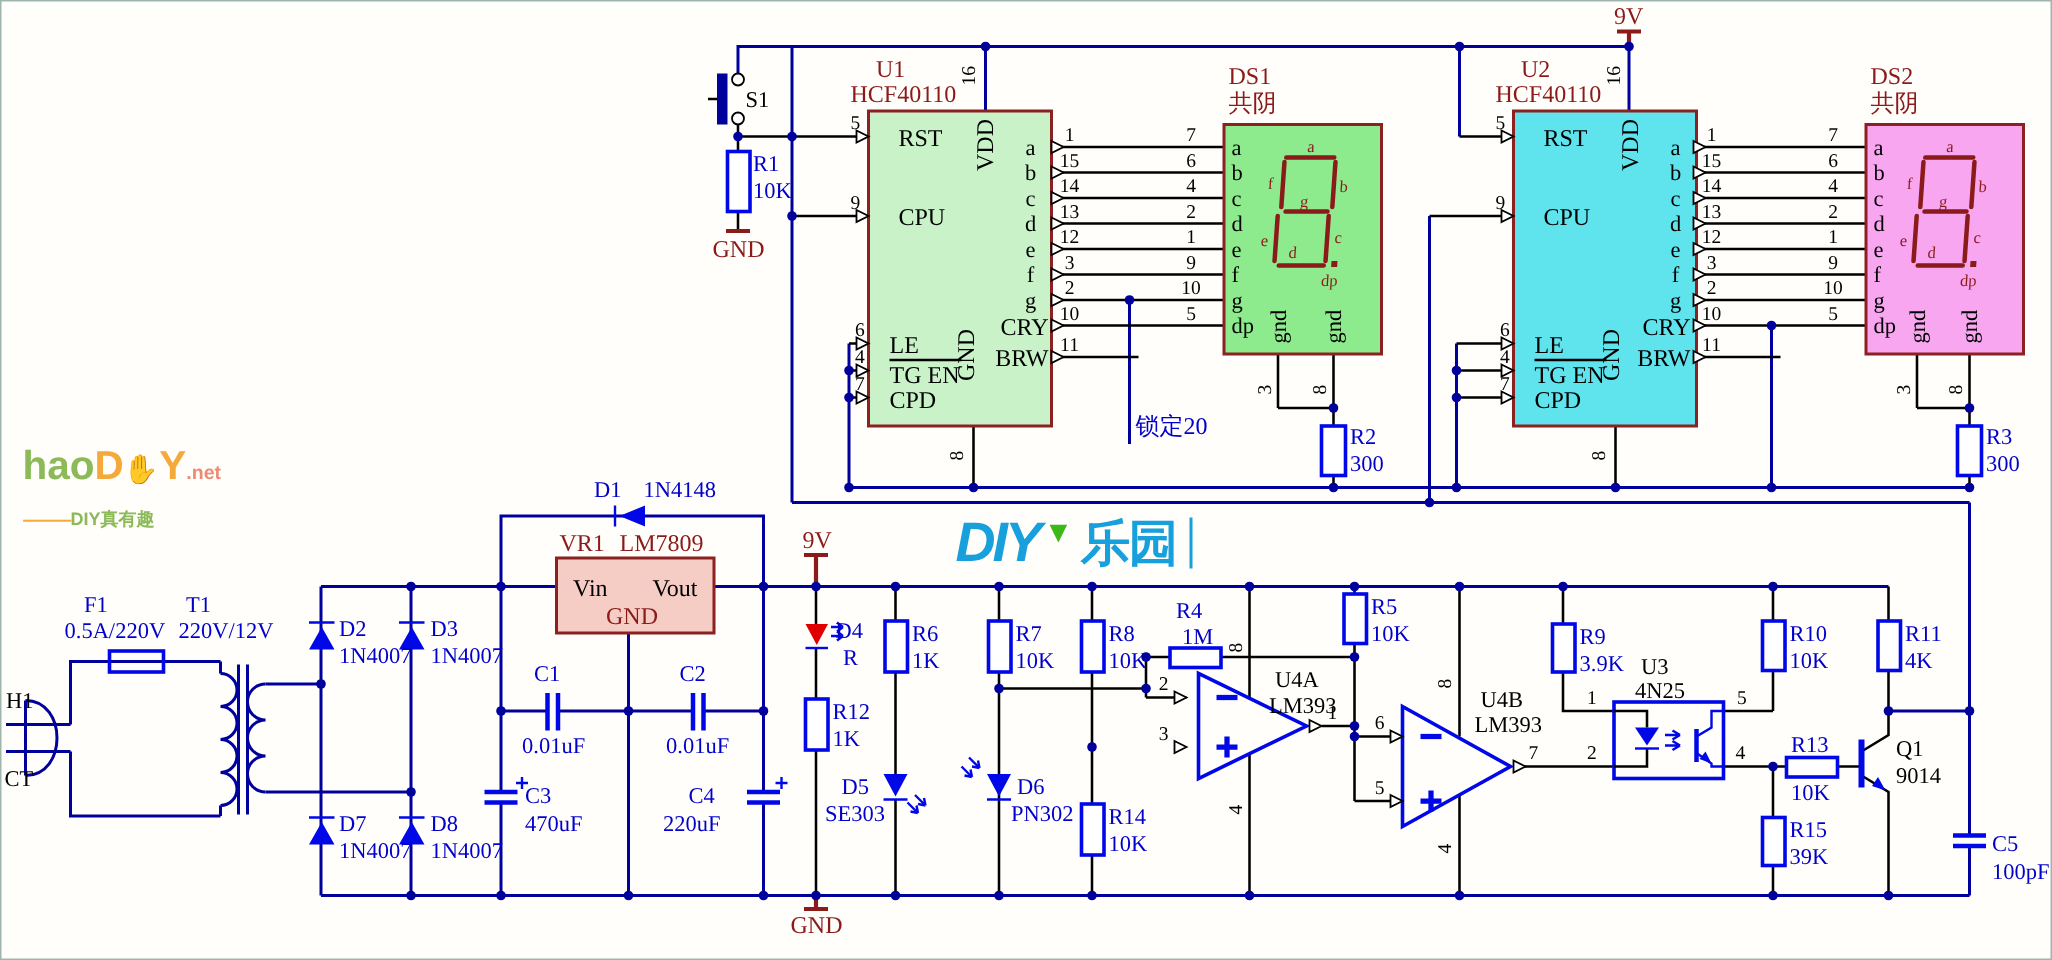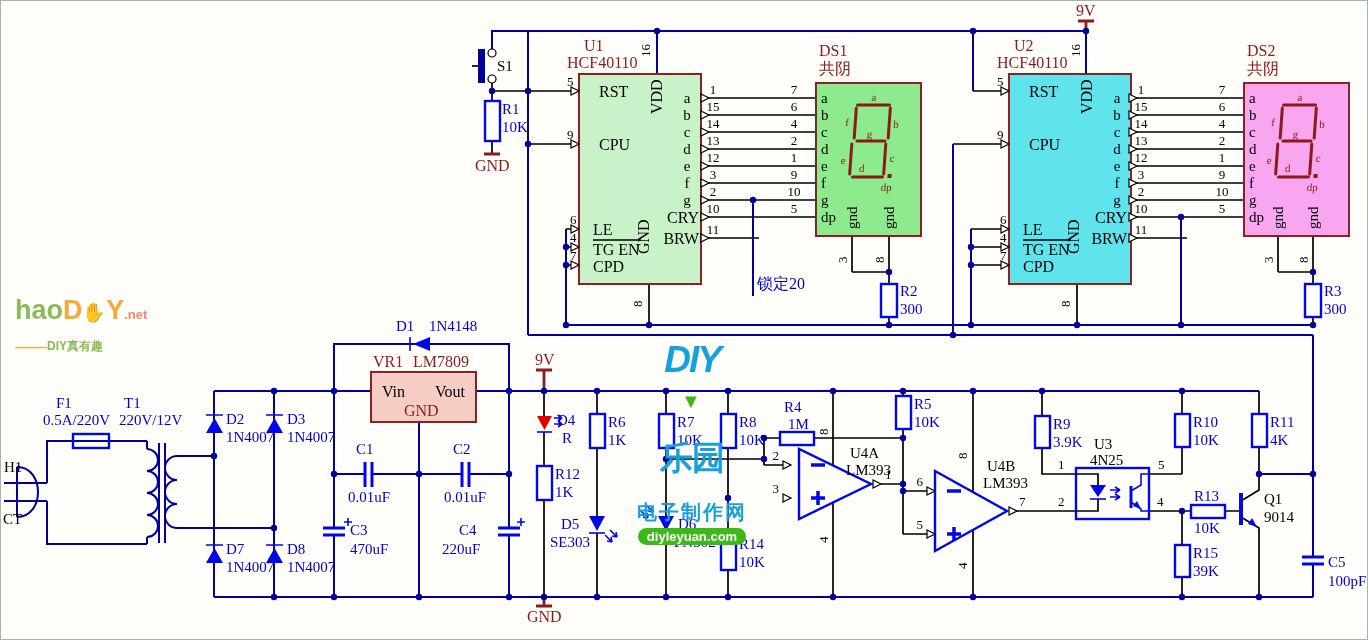--- a/index.html
+++ b/index.html
@@ -27,21 +27,21 @@
   .icbox{stroke:#8b2121;stroke-width:2;}
   
   .haodiy{position:absolute;left:14px;top:296px;width:170px;font-family:"Liberation Sans",sans-serif;line-height:1;}
   .hao{color:#8cba58;font-size:27px;font-weight:bold;}
   .hd-d{color:#f5a93b;font-size:27px;font-weight:bold;}
   .hd-hand{color:#f5a93b;font-size:19px;}
   .hd-net{color:#ef8973;font-size:13px;font-weight:bold;}
   .haodiy .l2{margin-top:16px;font-size:11px;}
   .hd-dash{color:#f5a93b;letter-spacing:-1px;font-weight:bold;}
   .hd-tag{color:#8cba58;font-weight:bold;font-size:12px;}
-  .dly{position:absolute;left:636px;top:338px;height:46px;display:flex;align-items:center;gap:9px;font-family:"Liberation Sans",sans-serif;flex-direction:column;}
+  .dly{position:absolute;left:636px;top:338px;height:46px;display:flex;align-items:center;gap:9px;font-family:"Liberation Sans",sans-serif;}
   .dly-big{color:#18a0dc;font-size:37px;font-weight:900;font-style:italic;letter-spacing:-2px;}
   .dly-tri{color:#3cb818;font-size:20px;margin:0 -4px 14px -6px;}
   .dly-cn{color:#18a0dc;font-size:33px;font-weight:900;letter-spacing:-1px;}
   .dly-sep{width:0;height:34px;border-left:2px solid #18a0dc;}
   .dly-col{display:flex;flex-direction:column;align-items:center;gap:2px;}
   .dly-site{color:#18a0dc;font-size:20px;font-weight:bold;letter-spacing:2px;}
   .dly-pill{background:#3cb818;color:#fff;font-size:13px;font-weight:bold;border-radius:9px;padding:1px 9px;}
 </style>
 </head>
 <body>
@@ -520,18 +520,14 @@
 
 <div class="haodiy">
   <div class="l1"><span class="hao">hao</span><span class="hd-d">D</span><span class="hd-hand">✋</span><span class="hd-d">Y</span><span class="hd-net">.net</span></div>
   <div class="l2"><span class="hd-dash">------------</span><span class="hd-tag">DIY真有趣</span></div>
 </div>
 <div class="dly">
   <span class="dly-big">DIY</span>
       <span class="dly-tri">▼</span>
       <span class="dly-cn">乐园</span>
   <span class="dly-sep"></span>
-  <span class="dly-col">
-    <span class="dly-site">电子制作网</span>
-    <span class="dly-pill">diyleyuan.com</span>
-  </span>
 </div>
 </div>
 
 </body></html>

